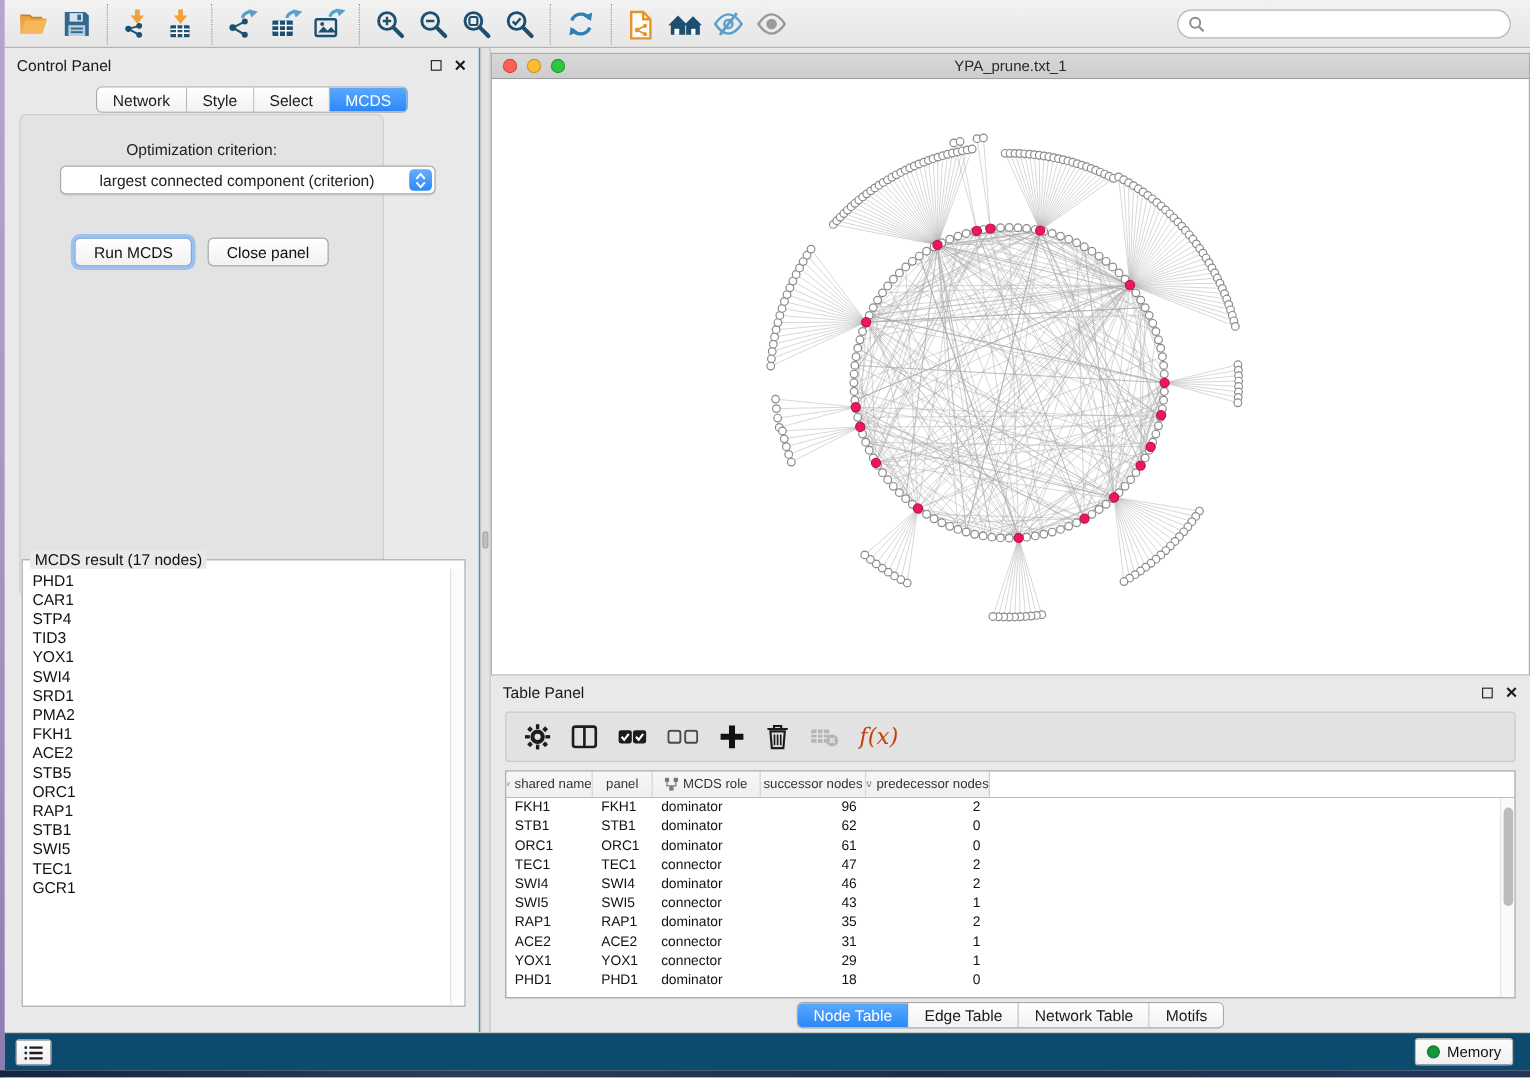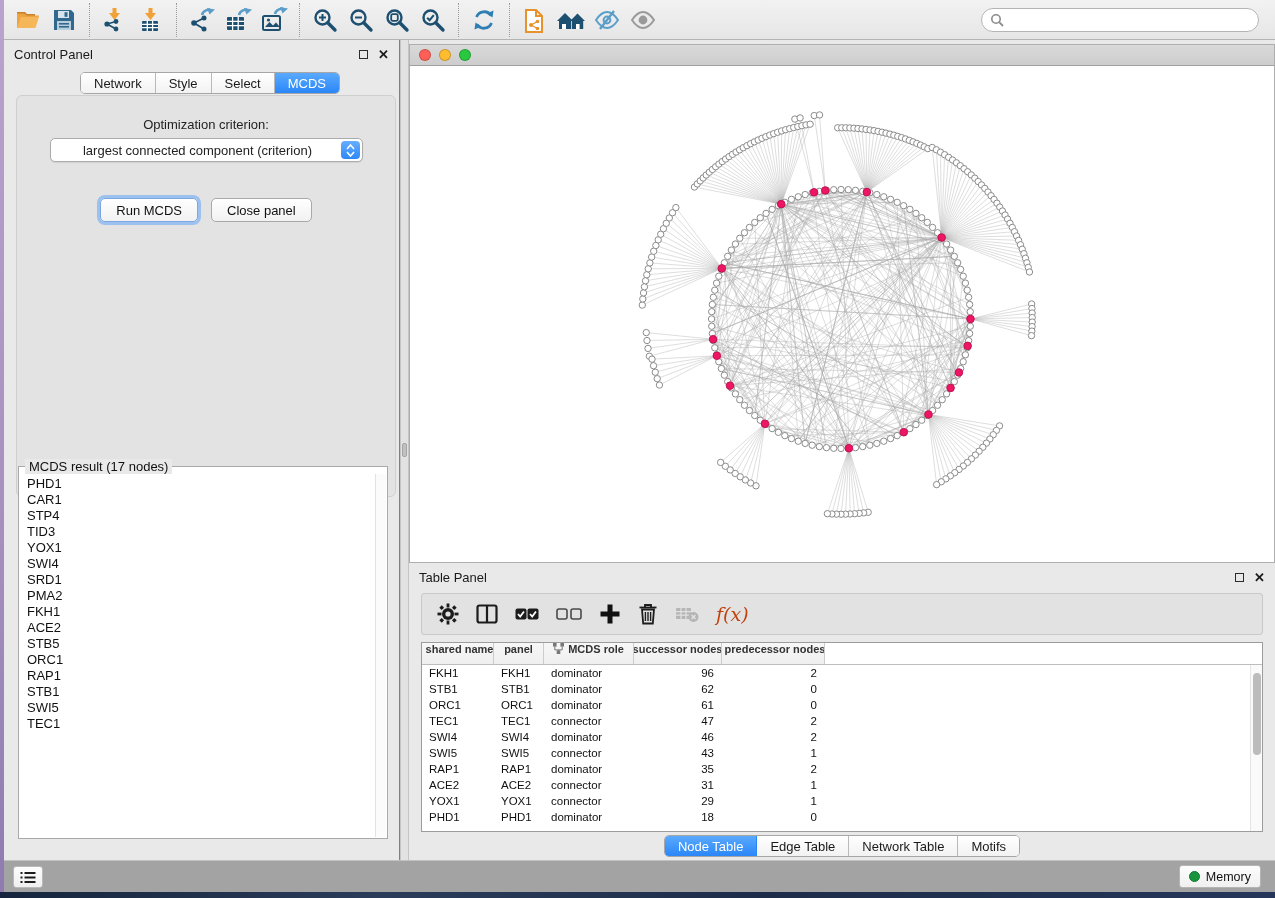--- a/index.html
+++ b/index.html
@@ -26,21 +26,21 @@
   .win-ctl { margin-left:auto; display:flex; align-items:center; gap:10px; }
   .float-box { width:9px; height:9px; border:1.6px solid #2c2c2c; }
   .close-x { font-size:13px; font-weight:bold; color:#1a1a1a; line-height:9px; }
 
   .seg-group { display:flex; border:1px solid #a6a6a6; border-radius:5px; overflow:hidden; background:#fff; height:22px; }
   .seg { padding:0 13px; font-size:13px; display:flex; align-items:center; border-right:1px solid #b9b9b9; background:linear-gradient(180deg,#ffffff,#f2f2f2); color:#1a1a1a; }
   .seg:last-child { border-right:none; }
   .seg.sel { background:linear-gradient(180deg,#5aa9fd,#2a87f8); color:#fff; border-right-color:#2a87f8; }
   #ctl-tabs { position:absolute; left:76px; top:32px; }
 
-  #ctl-inner { position:absolute; left:12px; top:55px; width:380px; height:402px; background:#e3e3e3; border:1px solid #cfcfcf; border-radius:6px; }
+  #ctl-inner { position:absolute; left:12px; top:55px; width:304px; height:402px; background:#e3e3e3; border:1px solid #cfcfcf; border-radius:6px; }
   #opt-label { text-align:center; margin-top:21px; font-size:13px; }
   #opt-select { position:absolute; left:33px; top:42px; width:313px; height:24px; background:#fff; border:1px solid #acacac;
     border-radius:5px; font-size:13px; display:flex; align-items:center; justify-content:center; box-shadow:0 1px 1px rgba(0,0,0,.08); }
   #opt-select .stepper { position:absolute; right:2px; top:2px; bottom:2px; width:19px; border-radius:4px;
     background:linear-gradient(180deg,#66aefd,#2d88f8); display:flex; flex-direction:column; align-items:center; justify-content:center; gap:1px; }
   .btn-row { position:absolute; left:0; top:78px; width:100%; display:flex; justify-content:center; gap:13px; }
   .mac-btn { height:24px; padding:0 15px; background:linear-gradient(180deg,#ffffff,#f1f1f1); border:1px solid #a9a9a9;
     border-radius:5px; font-size:13px; display:flex; align-items:center; color:#111;margin-top:24px; }
   .mac-btn.focused { box-shadow:0 0 0 3px rgba(110,170,245,.6); border-color:#7aa8e0; }
 
@@ -63,34 +63,34 @@
   #net-title { position:absolute; left:0; right:0; text-align:center; font-size:12.5px; color:#2a2a2a; }
   #net-content { position:absolute; left:0; top:26px; width:866px; height:497px; background:#fff; border:1px solid #aeaeae; border-top:none; }
 
   
   #table-panel { position:absolute; left:409px; top:563px; width:866px; height:297px; background:#e9e9e9; }
   #tp-toolbar { position:absolute; left:12px; top:30px; width:842px; height:42px; background:#e2e2e2; border:1px solid #c9c9c9; border-radius:3px;
     display:flex; align-items:center; gap:17px; padding-left:15px; }
   .ttbtn { display:flex; align-items:center; justify-content:center; }
   #tp-table { position:absolute; left:12px; top:79px; width:842px; height:190px; background:#fff; border:1px solid #9c9c9c; overflow:hidden; }
   #thead { display:flex; height:22px; border-bottom:1px solid #bdbdbd; }
-  .th { background:linear-gradient(180deg,#f7f7f7,#efefef); border-right:1px solid #ccc; display:flex; align-items:flex-start; justify-content:center; gap:4px;
-    font-size:11px; color:#333; overflow:hidden; white-space:nowrap;font-weight:bold; }
+  .th { background:linear-gradient(180deg,#f7f7f7,#efefef); border-right:1px solid #ccc; display:flex; align-items:center; justify-content:center; gap:4px;
+    font-size:11px; color:#333; overflow:hidden; white-space:nowrap; }
   .th-fill { flex:1; background:#fff; }
   .tr { display:flex; height:16px; }
   .td { font-size:11.5px; color:#111; line-height:16px; overflow:hidden; white-space:nowrap; }
   .td.l { padding-left:7px; text-align:left; }
   .td.r { padding-right:8px; text-align:right; }
   #tbody { position:relative; }
   #t-scroll { position:absolute; right:0; top:22px; bottom:0; width:12px; background:#fafafa; border-left:1px solid #e4e4e4; }
   #t-thumb { position:absolute; left:2px; top:8px; width:8px; height:82px; background:#bcbcbc; border-radius:4px; }
   #tp-tabs { position:absolute; left:0; right:0; top:272px; display:flex; justify-content:center; }
 
   
-  #status-bar { position:absolute; left:4px; top:860px; width:1271px; height:32px; background:#a3a3a3; border-top:1px solid #c2c2c2; }
+  #status-bar { position:absolute; left:4px; top:860px; width:1271px; height:32px; background:#0c4a6e; border-top:1px solid #c2c2c2; }
   #list-btn { position:absolute; left:9px; top:5px; width:30px; height:22px; background:linear-gradient(180deg,#fdfdfd,#efefef);
     border:1px solid #b9b9b9; border-radius:3px; display:flex; align-items:center; justify-content:center; }
   #memory-btn { position:absolute; right:14px; top:4px; height:23px; padding:0 9px; background:linear-gradient(180deg,#fdfdfd,#f0f0f0);
     border:1px solid #b4b4b4; border-radius:3px; display:flex; align-items:center; gap:6px; font-size:12.5px; color:#111; }
   #memory-dot { width:11px; height:11px; border-radius:50%; background:#18953c; border:1px solid #0e7a2e; }
 
   svg { display:block; }
   .fx-text { font-family:"DejaVu Serif", serif; font-style:italic; font-size:19px; color:#c2410c; }
 </style>
 </head>
@@ -284,31 +284,33 @@
         <div class="mcds-item">SRD1</div>
         <div class="mcds-item">PMA2</div>
         <div class="mcds-item">FKH1</div>
         <div class="mcds-item">ACE2</div>
         <div class="mcds-item">STB5</div>
         <div class="mcds-item">ORC1</div>
         <div class="mcds-item">RAP1</div>
         <div class="mcds-item">STB1</div>
         <div class="mcds-item">SWI5</div>
         <div class="mcds-item">TEC1</div>
+        <div class="mcds-item">GCR1</div>
       </div>
     <div id="mcds-scroll"></div>
   </div>
 </div>
 
 <div id="splitter">
     <div class="thumb"></div>
   </div>
 
 <div id="network-window">
   <div id="net-titlebar">
+    <span id="net-title">YPA_prune.txt_1</span>
     <span class="lights">
       <span class="light" style="background:#ff5f57"></span>
       <span class="light" style="background:#febc2e"></span>
       <span class="light" style="background:#29c840"></span>
     </span>
   </div>
   <div id="net-content">
     <svg id="net" width="864" height="495" viewBox="0 0 866 497">
         <g>
           <line x1="371.9726802794456" y1="138.68859168683116" x2="439.28915814083496" y2="124.20451404768383" stroke="#a9a9a9" stroke-width="0.7" opacity="0.55"></line>

